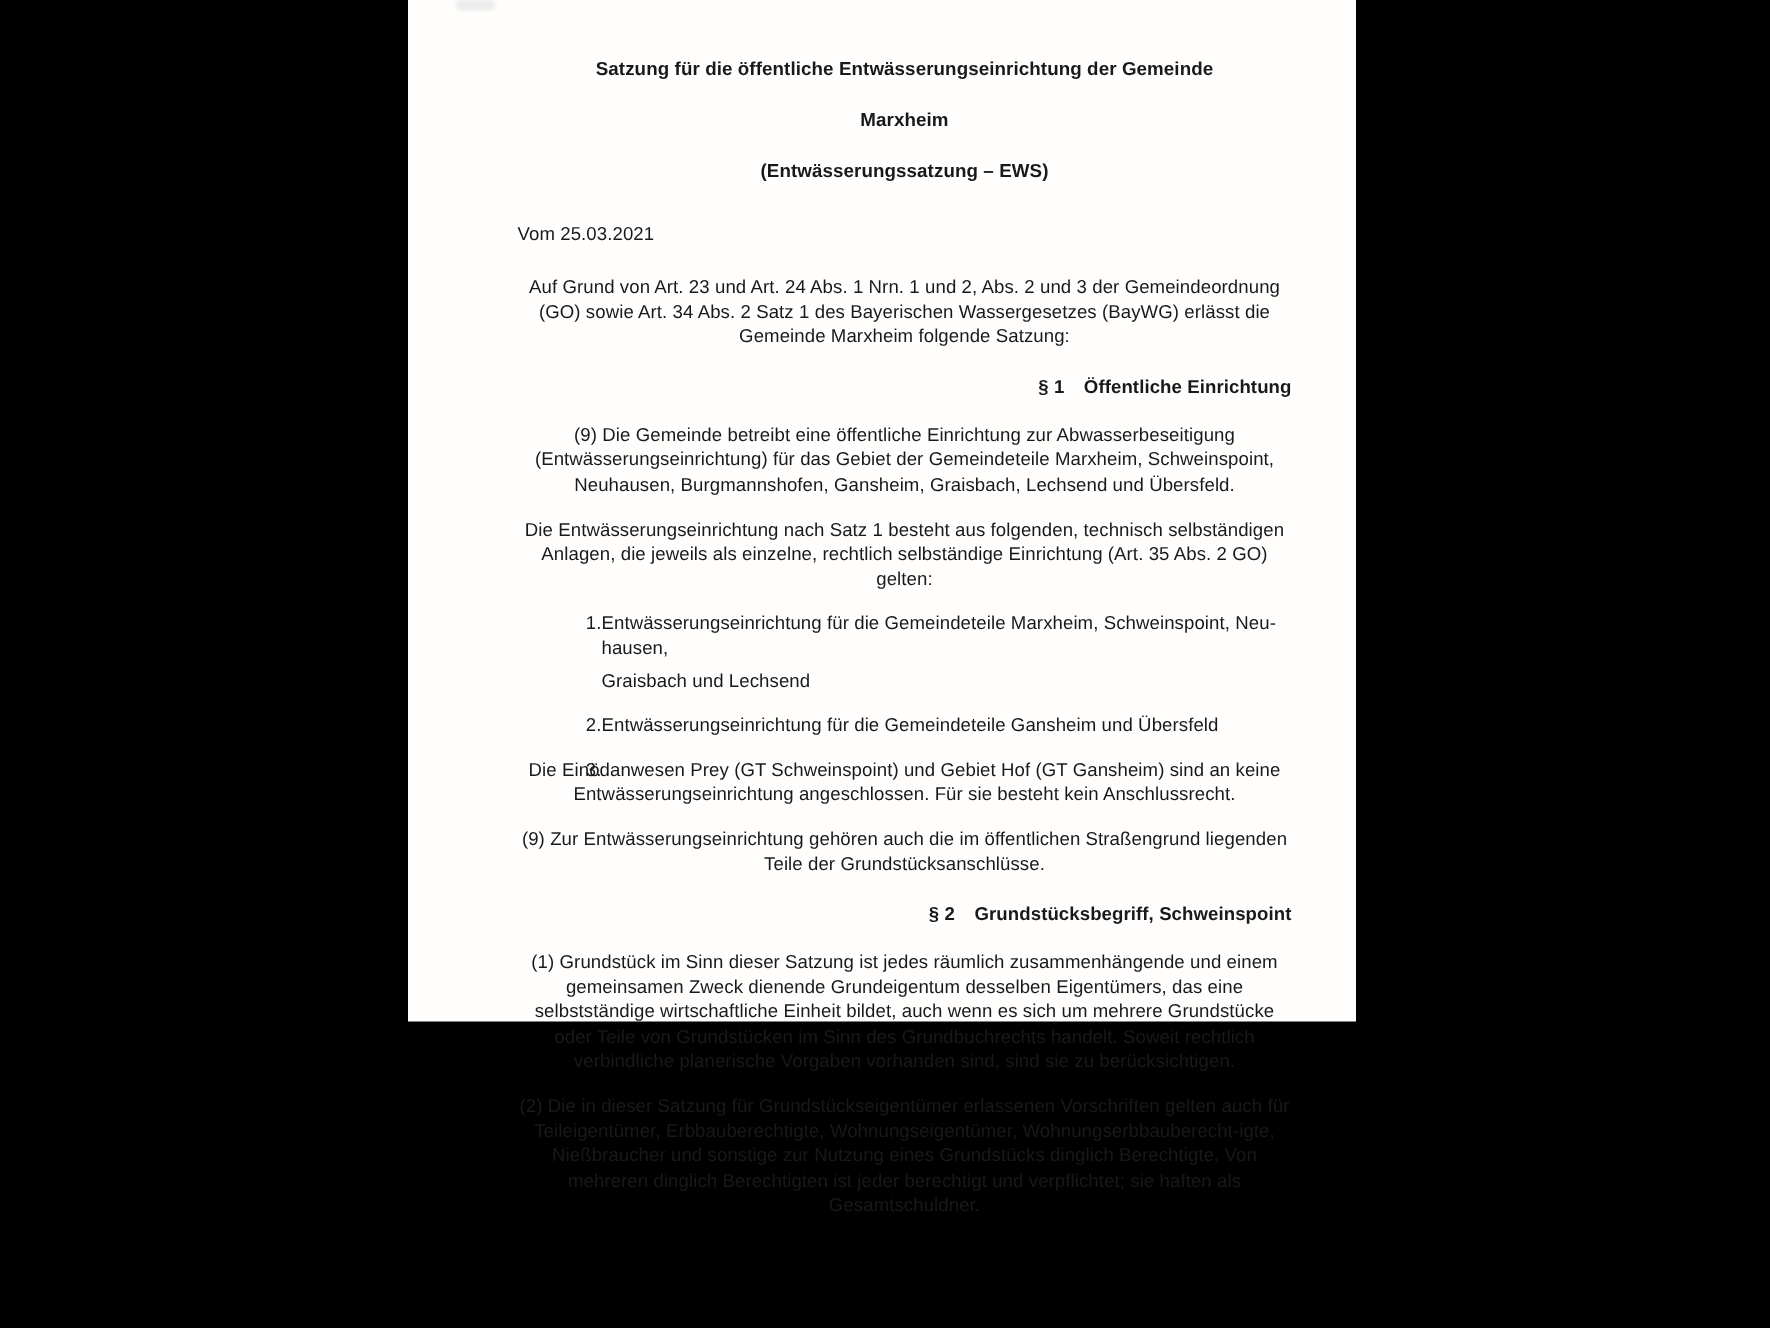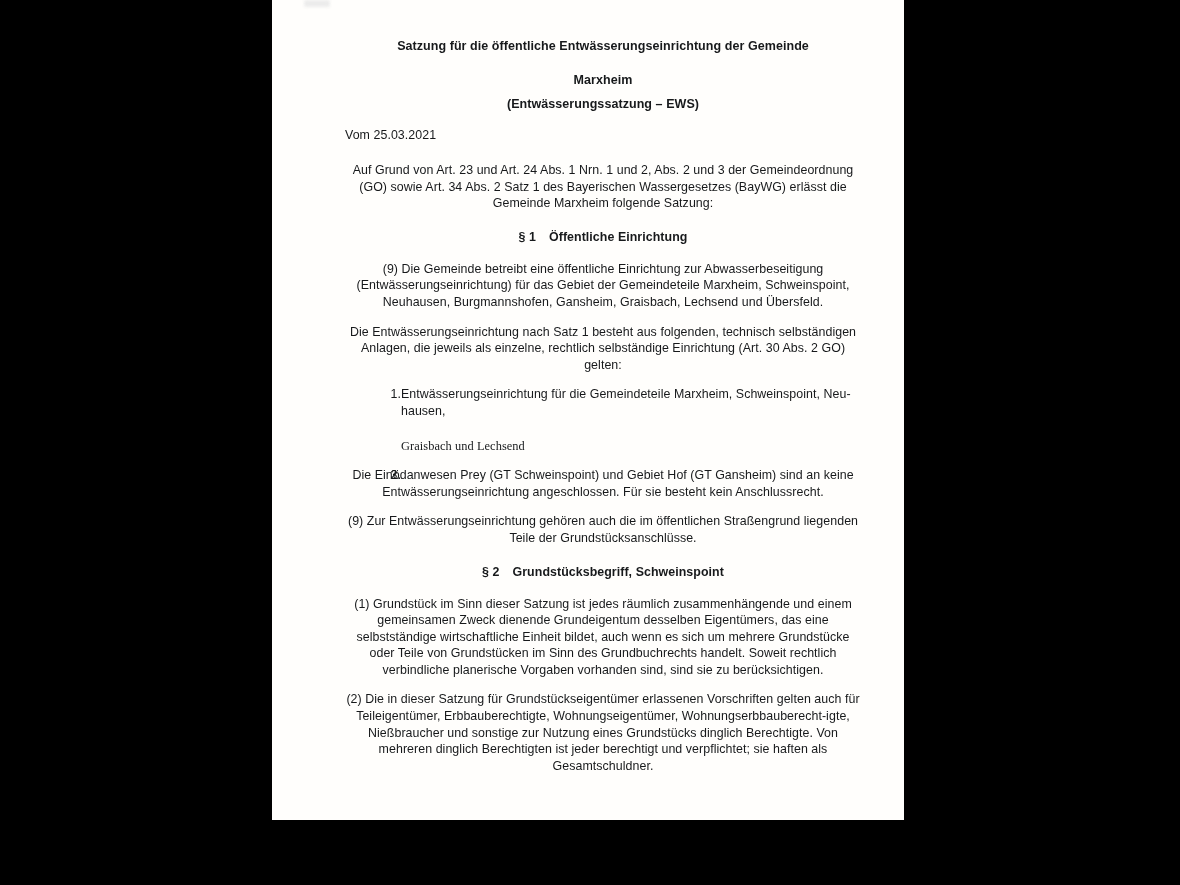--- a/index.html
+++ b/index.html
@@ -14,21 +14,21 @@
     overflow: hidden;
     font-family: "Liberation Sans", sans-serif;
   }
 
   
   #page-sheet {
     position: absolute;
     left: 272px;
     top: 0;
     width: 632px;
-    height: 820px;
+    height: 681px;
     background: #fffefc;
   }
 
   
   #scan-artifact {
     position: absolute;
     left: 32px;
     top: 0px;
     width: 26px;
     height: 7px;
@@ -55,34 +55,34 @@
 
   
   .title-line {
     text-align: center;
     font-weight: bold;
     font-size: 12.5px;
     line-height: 16px;
     margin: 0 0 16px 0;
   }
   .title-line.t1 { margin-bottom: 18px; }
-  .title-line.t2 { margin-bottom: 8px; }
-  .title-line.t3 { margin-bottom: 15px; }
+  .title-line.t2 { margin-bottom: 18px; }
+  .title-line.t3 { margin-bottom: 26px; }
 
   .doc-date {
     text-align: left;
     font-weight: normal;
     font-size: 12.4px;
     line-height: 16px;
     margin: 0 0 19px 0;
   }
 
   
   .section-heading {
-    text-align: center;
+    text-align: right;
     font-weight: bold;
     font-size: 12.4px;
     line-height: 16px;
     margin: 17px 0 16px 0;
   }
   .section-heading .sec-num { margin-right: 13px; }
 
   p.para {
     margin: 0 0 13px 0;
     text-align: center;
@@ -101,22 +101,21 @@
     padding-left: 56px;
   }
   ol.num-list li .marker {
     position: absolute;
     left: 42px;
     top: 0;
     width: 14px;
     text-align: right;
   }
   .sub-line {
-    margin-top: 18px;
-    font-family: Liberation Serif, serif;
+    margin-top: 5px;
   }
 
   .tight { margin-bottom: 12px; }
 </style>
 </head>
 <body>
 
 <div id="page-sheet">
 
   <div id="scan-artifact"></div>
@@ -130,30 +129,31 @@
       <div class="doc-date">Vom 25.03.2021</div>
     </div>
 
     <p class="para">Auf Grund von Art. 23 und Art. 24 Abs. 1 Nrn. 1 und 2, Abs. 2 und 3 der Gemeindeordnung (GO) sowie Art. 34 Abs. 2 Satz 1 des Bayerischen Wassergesetzes (BayWG) erlässt die Gemeinde Marxheim folgende Satzung:</p>
 
     <div class="section-heading">
       <span class="sec-num">§ 1</span><span>Öffentliche Einrichtung</span>
     </div>
 
     <p class="para">(9) Die Gemeinde betreibt eine öffentliche Einrichtung zur Abwasserbeseitigung (Entwässerungseinrichtung) für das Gebiet der Gemeindeteile Marxheim, Schweinspoint, Neuhausen, Burgmannshofen, Gansheim, Graisbach, Lechsend und Übersfeld.</p>
-    <p class="para">Die Entwässerungseinrichtung nach Satz 1 besteht aus folgenden, technisch selbständigen Anlagen, die jeweils als einzelne, rechtlich selbständige Einrichtung (Art. 30 Abs. 2 GO) gelten:</p>
+    <p class="para">Die Entwässerungseinrichtung nach Satz 1 besteht aus folgenden, technisch selbständigen Anlagen, die jeweils als einzelne, rechtlich selbständige Einrichtung (Art. 35 Abs. 2 GO) gelten:</p>
 
     <ol class="num-list">
       <li>
         <span class="marker">1.</span>
         <span>Entwässerungseinrichtung für die Gemeindeteile Marxheim, Schweinspoint, Neu-hausen,</span>
         <div class="sub-line">Graisbach und Lechsend</div>
       </li>
       <li>
         <span class="marker">2.</span>
+        <span>Entwässerungseinrichtung für die Gemeindeteile Gansheim und Übersfeld</span>
       </li>
       <li>
         <span class="marker">3.</span>
       </li>
     </ol>
 
     <p class="para">Die Einödanwesen Prey (GT Schweinspoint) und Gebiet Hof (GT Gansheim) sind an keine Entwässerungseinrichtung angeschlossen. Für sie besteht kein Anschlussrecht.</p>
     <p class="para tight">(9) Zur Entwässerungseinrichtung gehören auch die im öffentlichen Straßengrund liegenden Teile der Grundstücksanschlüsse.</p>
 
     <div class="section-heading">

